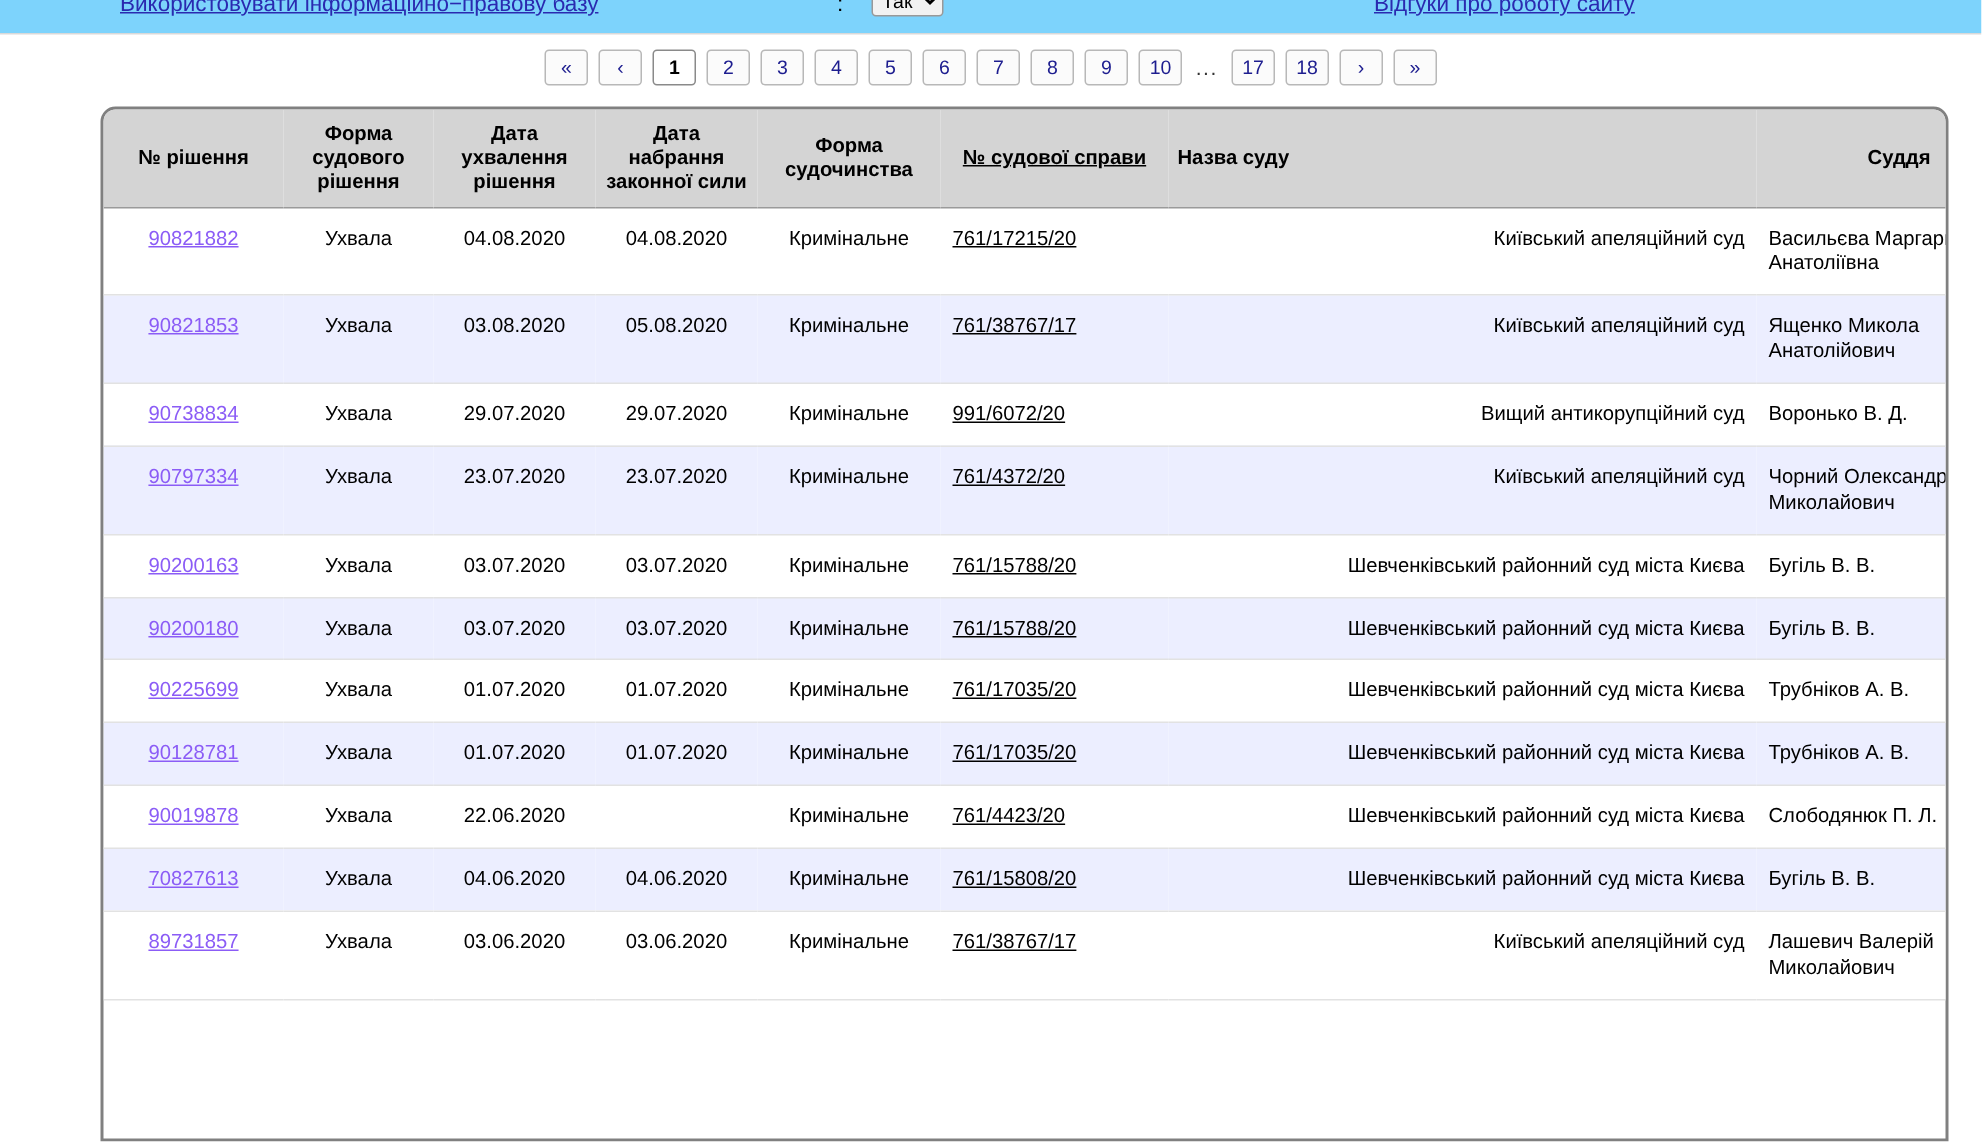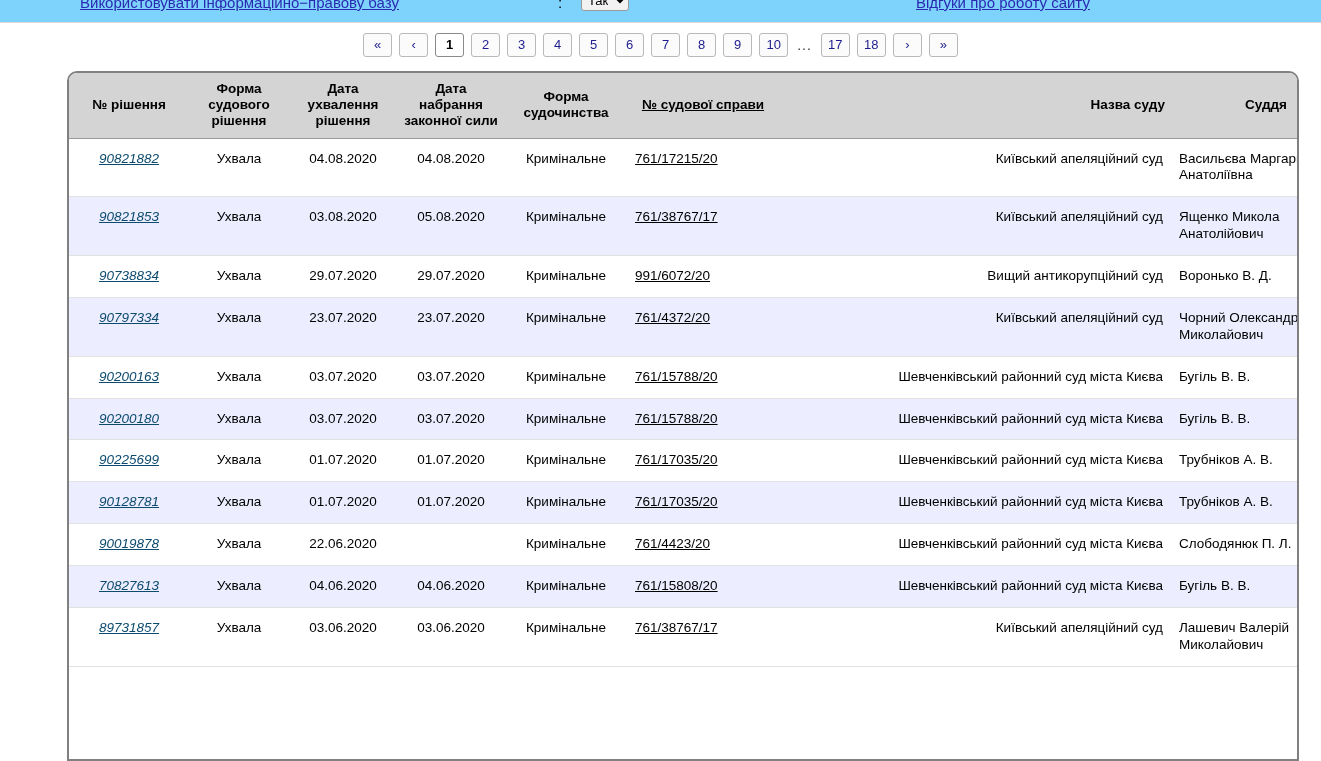--- a/index.html
+++ b/index.html
@@ -139,30 +139,29 @@
   .c-num   { width: 108px; text-align: center; }
   .c-form  { width: 88px;  text-align: center; margin-top: 28px; }
   .c-date1 { width: 96px;  text-align: center; }
   .c-date2 { width: 96px;  text-align: center; }
   .c-proc  { width: 110px; text-align: center; }
   .c-case  { width: 140px; text-align: left; text-decoration: underline; }
   .c-court { width: 380px; text-align: left; }
   .c-judge { width: 178px; text-align: left; }
 
   td.c-num a {
-    color: #0c4a6e;
+    color: #8b5cf6;
     text-decoration: underline;
     cursor: pointer;
     font-size: 13.5px;
-    font-style: italic;
   }
   td.c-case, th.c-case { padding-left: 14px; }
   td.c-court, th.c-court { padding-left: 14px; text-align: right; }
   td.c-judge, th.c-judge { padding-left: 10px; }
-  th.c-court { text-align: right; }
+  th.c-court { text-align: left; }
   th.c-case  { text-align: center; }
   th.c-judge { text-align: center; }
 </style>
 </head>
 <body>
 
 <div class="top-strip">
   <a class="top-link" id="db-link">Використовувати інформаційно−правову базу</a>
   <span id="db-colon">:</span>
   <select class="yes-select"><option>Так</option><option>Ні</option></select>

